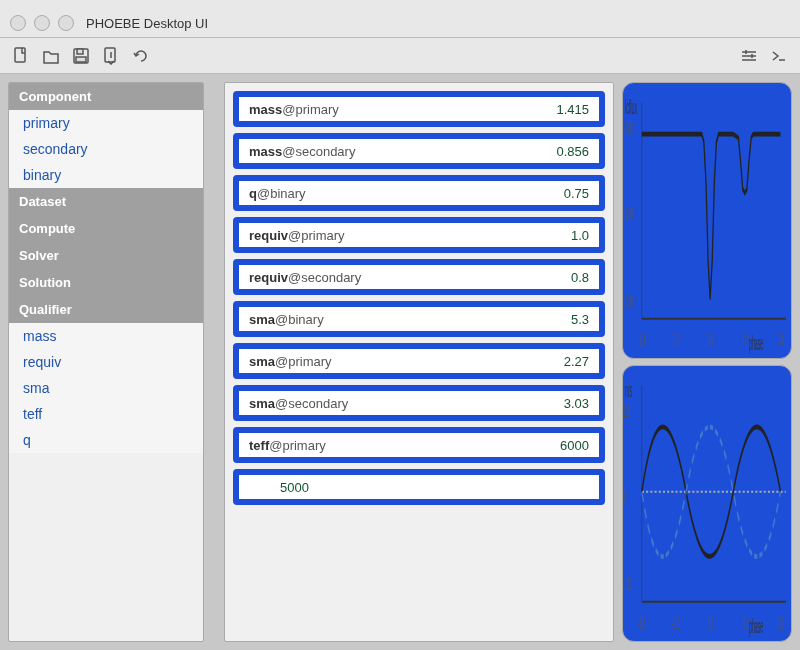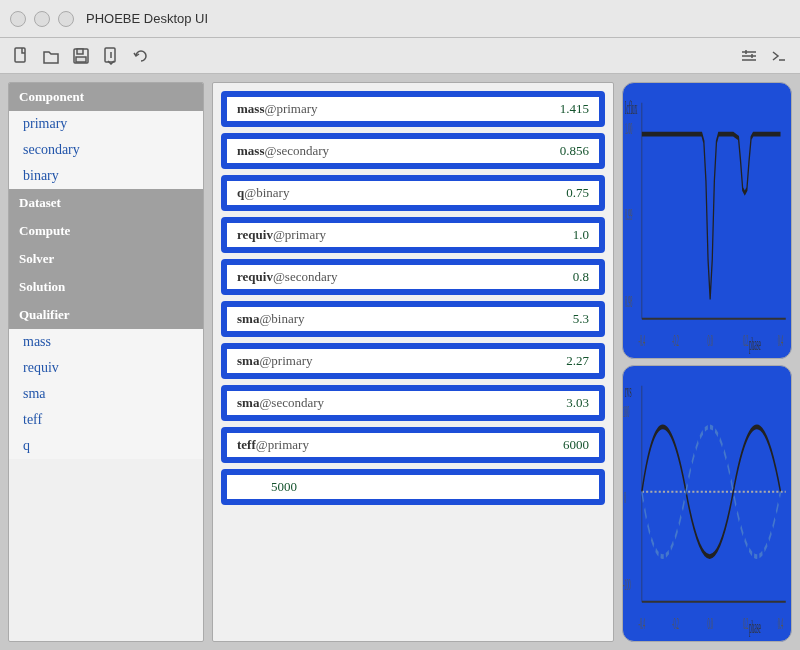--- a/index.html
+++ b/index.html
@@ -8,21 +8,21 @@
       font-size: 13px;
       background: #d0d0d0;
       width: 800px;
       height: 650px;
       overflow: hidden;
     }
 
     
     .title-bar {
       display: flex;
-      align-items: center;
+      align-items: flex-end;
       background: #e8e8e8;
       padding: 6px 10px;
       border-bottom: 1px solid #bbb;
       height: 38px;
     }
     .window-buttons {
       display: flex;
       gap: 8px;
       margin-right: 12px;
     }
@@ -64,22 +64,21 @@
       font-size: 14px;
       color: #555;
     }
 
     
     .main-area {
       display: flex;
       height: calc(650px - 74px);
       background: #c8c8c8;
       padding: 8px;
-      gap: 8px;
-      font-family: Liberation Serif, serif;
+      gap: 20px;
     }
 
     
     .sidebar {
       width: 196px;
       background: #f0f0f0;
       border: 1px solid #aaa;
       border-radius: 2px;
       overflow-y: auto;
       flex-shrink: 0;

